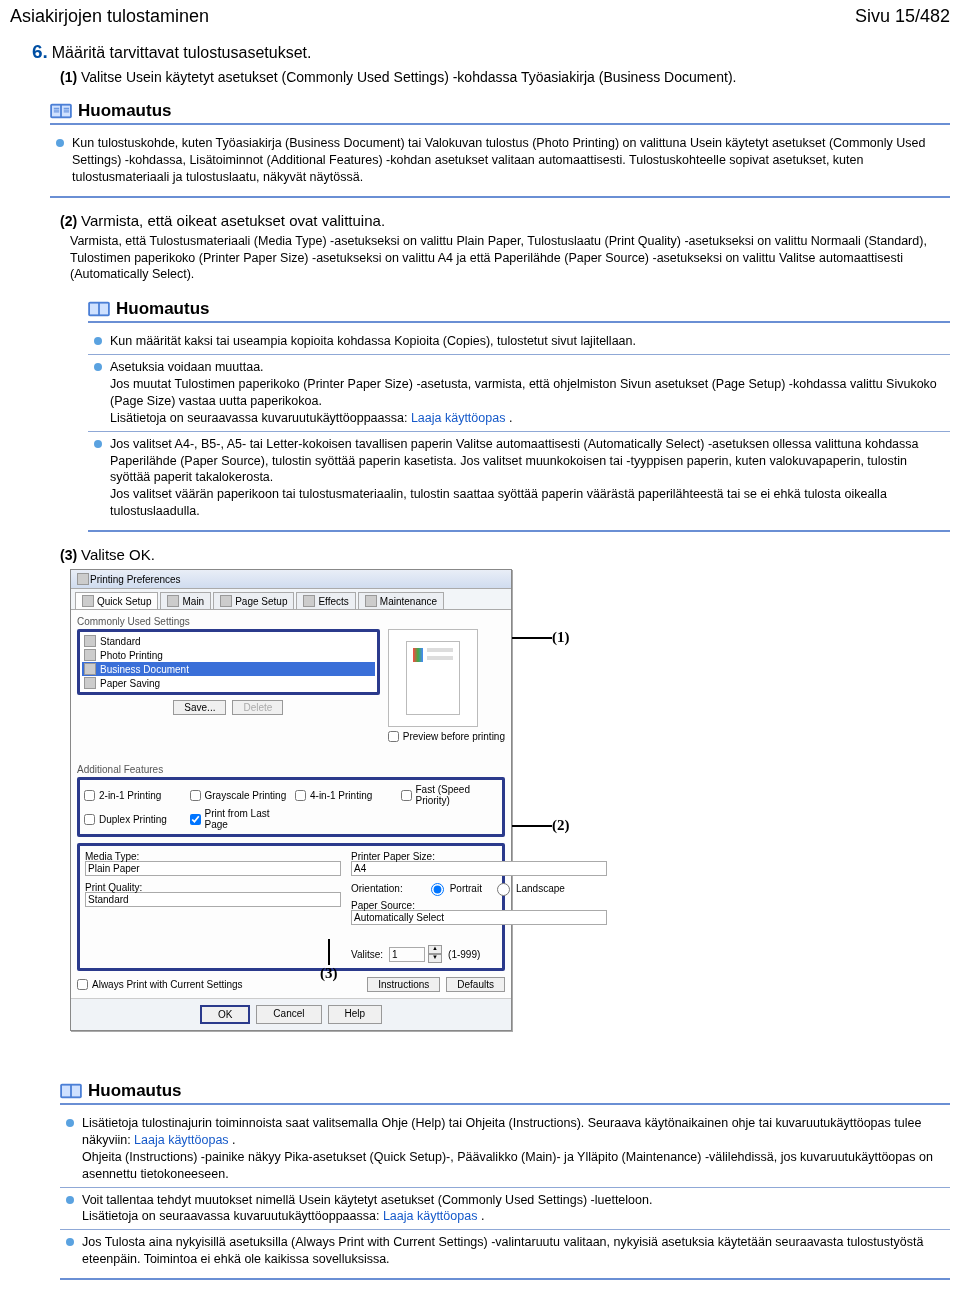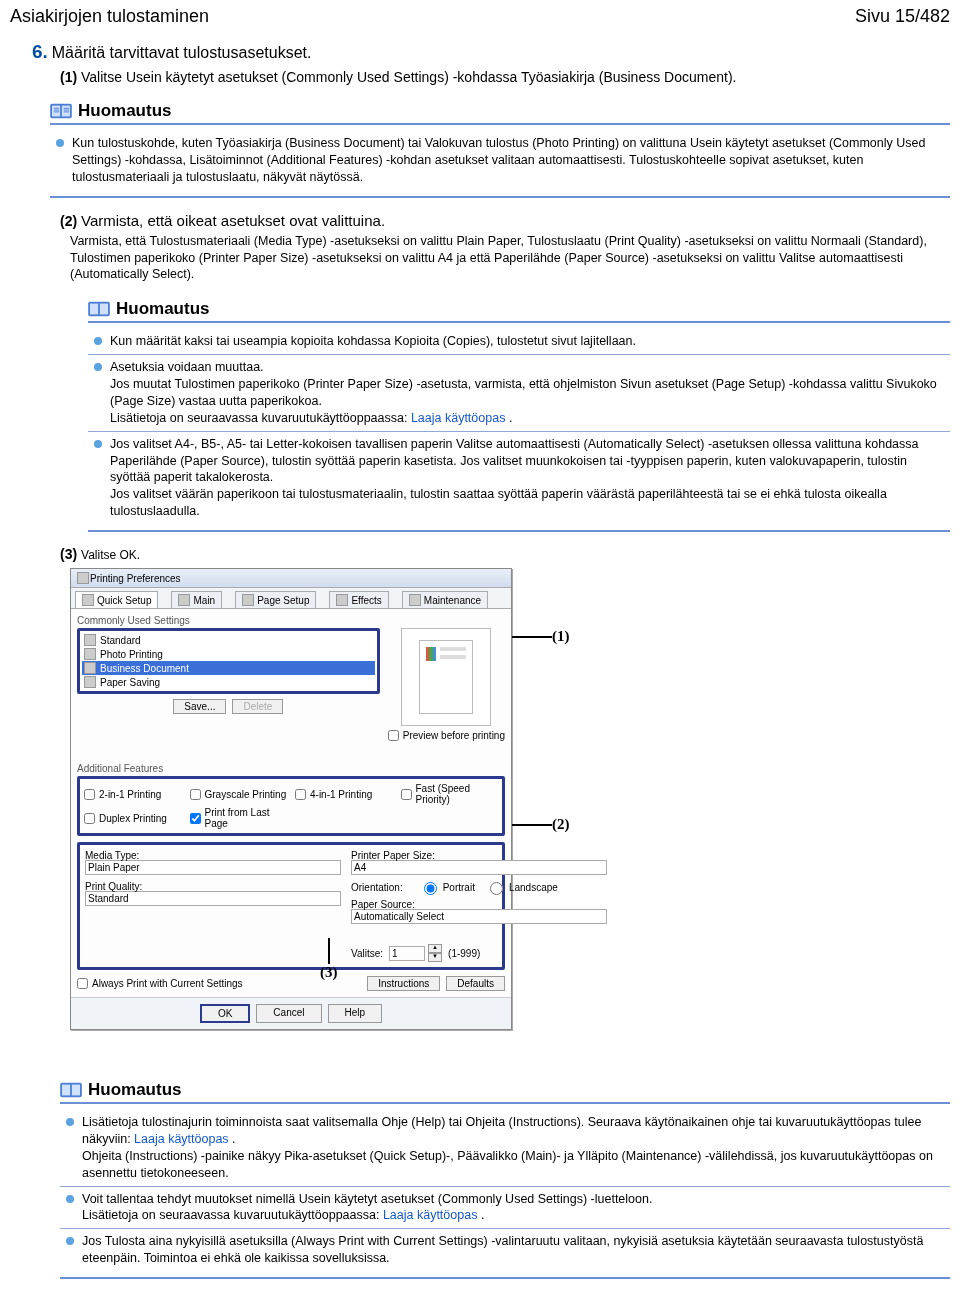--- a/index.html
+++ b/index.html
@@ -14,21 +14,21 @@
 .note-head-title { font-weight:bold; font-size:17px; }
 .note-body { border-top: 2px solid #6a8fd4; border-bottom: 2px solid #6a8fd4; padding:6px 0; font-size:12.5px; line-height:1.35; }
 .note-body .item { padding:4px 0 4px 22px; position:relative; }
 .note-body .item + .item { border-top:1px solid #8fa8d6; }
 .note-body .item::before { content:""; position:absolute; left:6px; top:8px; width:8px; height:8px; background:#5aa2e0; border-radius:50%; transform: rotate(0deg); }
 .para { margin-left: 60px; font-size:12.5px; line-height:1.35; margin-top:4px; }
 .link { color:#1559c9; }
 .dialog-wrap { margin-left:60px; margin-top:6px; position:relative; }
 .dialog { width:440px; border:1px solid #888; background:#f2f5f8; font-size:10px; box-shadow:1px 1px 0 #aaa; }
 .dialog .titlebar { background:linear-gradient(#e9eef7,#d0dcef); padding:3px 6px; border-bottom:1px solid #aaa; display:flex; align-items:center; gap:1px;}
-.dialog .tabs { display:flex; gap:13px; padding:3px 4px 0 4px; border-bottom:1px solid #aaa;}
+.dialog .tabs { display:flex; gap:2px; padding:3px 4px 0 4px; border-bottom:1px solid #aaa;}
 .dialog .tab { border:1px solid #aaa; border-bottom:none; padding:2px 6px; background:#eceff3; display:flex; align-items:center; gap:3px;}
 .dialog .tab.active{ background:#fdfdfd; }
 .dialog .body { background:#fdfdfd; padding:6px; }
 .group-label{ color:#555; font-size:10px; margin-bottom:2px;}
 .listbox { border:3px solid #2b3a8c; border-radius:2px; background:#fff; padding:2px; }
 .listitem { padding:1px 2px; display:flex; align-items:center; gap:4px;}
 .listitem.sel { background:#3a6fd8; color:#fff; }
 .btnrow{ display:flex; gap:6px; justify-content:center; margin:5px 0;}
 .btn{ border:1px solid #999; background:#f0f0f0; padding:2px 16px; font-size:10px;}
 .btn.small{ padding:1px 10px;}
@@ -108,21 +108,21 @@
   </div>
   <div class="note-body" id="note2-body">
       <div class="item">Kun määrität kaksi tai useampia kopioita kohdassa Kopioita (Copies), tulostetut sivut lajitellaan.</div>
       <div class="item">Asetuksia voidaan muuttaa.<br>Jos muutat Tulostimen paperikoko (Printer Paper Size) -asetusta, varmista, että ohjelmiston Sivun asetukset (Page Setup) -kohdassa valittu Sivukoko (Page Size) vastaa uutta paperikokoa.<br>Lisätietoja on seuraavassa kuvaruutukäyttöoppaassa:    <span class="link">Laaja käyttöopas</span>   .</div>
       <div class="item">Jos valitset A4-, B5-, A5- tai Letter-kokoisen tavallisen paperin Valitse automaattisesti (Automatically Select) -asetuksen ollessa valittuna kohdassa Paperilähde (Paper Source), tulostin syöttää paperin kasetista. Jos valitset muunkokoisen tai -tyyppisen paperin, kuten valokuvapaperin, tulostin syöttää paperit takalokerosta.<br>Jos valitset väärän paperikoon tai tulostusmateriaalin, tulostin saattaa syöttää paperin väärästä paperilähteestä tai se ei ehkä tulosta oikealla tulostuslaadulla.</div>
     </div>
 </div>
 
 <div class="sub" style="margin-left:50px; margin-top:14px;">
   <span class="sub-num">(3)</span>
-  <span style="font-size:12px;">Valitse OK.</span>
+  <span style="font-size:15px;">Valitse OK.</span>
 </div>
 
 <div class="dialog-wrap">
   <div class="dialog">
     <div class="titlebar">
       <span class="tiny-icon"></span>
       <span>Printing Preferences</span>
     </div>
     <div class="tabs">
       <div class="tab active">
@@ -166,21 +166,21 @@
             <div class="listitem">
                 <span class="tiny-icon"></span>
                 <span>Paper Saving</span>
               </div>
           </div>
           <div class="btnrow">
             <div class="btn small">Save...</div>
             <div class="btn small" style="color:#aaa;">Delete</div>
           </div>
         </div>
-        <div style="display:flex;flex-direction:column;align-items:center;">
+        <div style="display:flex;flex-direction:column;align-items:flex-start;">
           <div class="preview">
             <div style="width:52px;height:72px;border:1px solid #bbb;background:#fff;position:relative;">
               <div style="position:absolute;top:6px;left:6px;width:10px;height:14px;background:linear-gradient(90deg,#f44,#4a4,#48f);"></div>
               <div style="position:absolute;top:6px;left:20px;right:6px;height:4px;background:#ddd;"></div>
               <div style="position:absolute;top:14px;left:20px;right:6px;height:4px;background:#ddd;"></div>
             </div>
           </div>
           <div class="cb" style="margin-top:4px;">
               <input type="checkbox" style="">
               <span>Preview before printing</span>
@@ -227,21 +227,21 @@
                 <span>Print Quality:</span>
               </div>
             <div class="fakeselect" style="margin-top:-4px;">Standard</div>
           </div>
           <div>
             <div class="row2">
                 <span>Printer Paper Size:</span>
               </div>
             <div class="fakeselect" style="margin-top:-4px;margin-bottom:4px;">A4</div>
             <div class="radio" style="margin-bottom:4px;">
-              <span style="margin-right:6px;">Orientation:</span>
+              <span style="margin-right:13px;">Orientation:</span>
               <label>
                   <input type="radio" checked="" style="">
                   <span>Portrait</span>
                 </label>
               <label>
                   <input type="radio" style="">
                   <span>Landscape</span>
                 </label>
             </div>
             <div class="row2">

